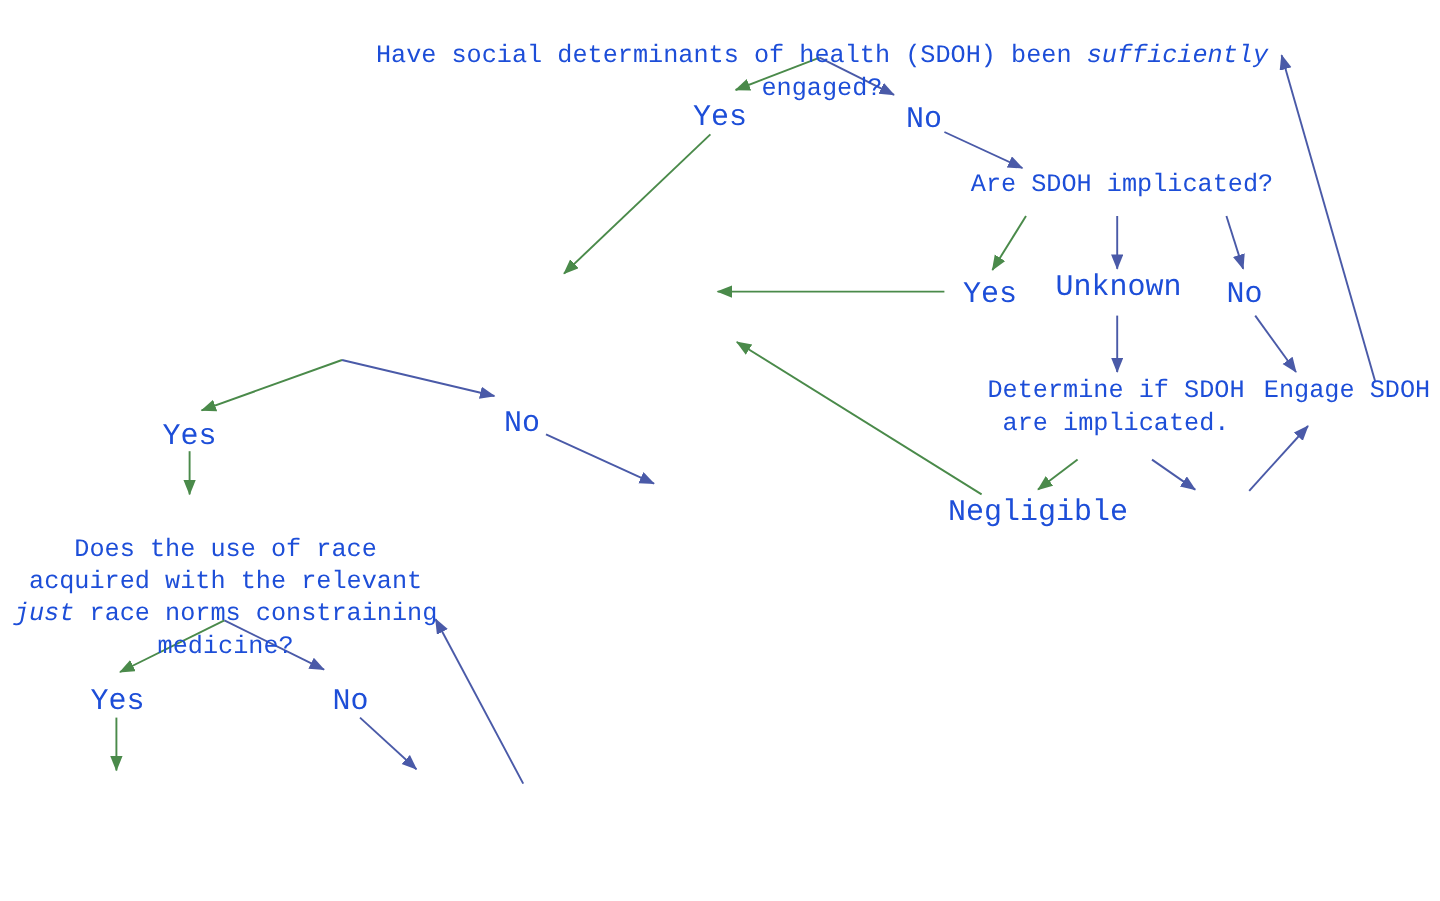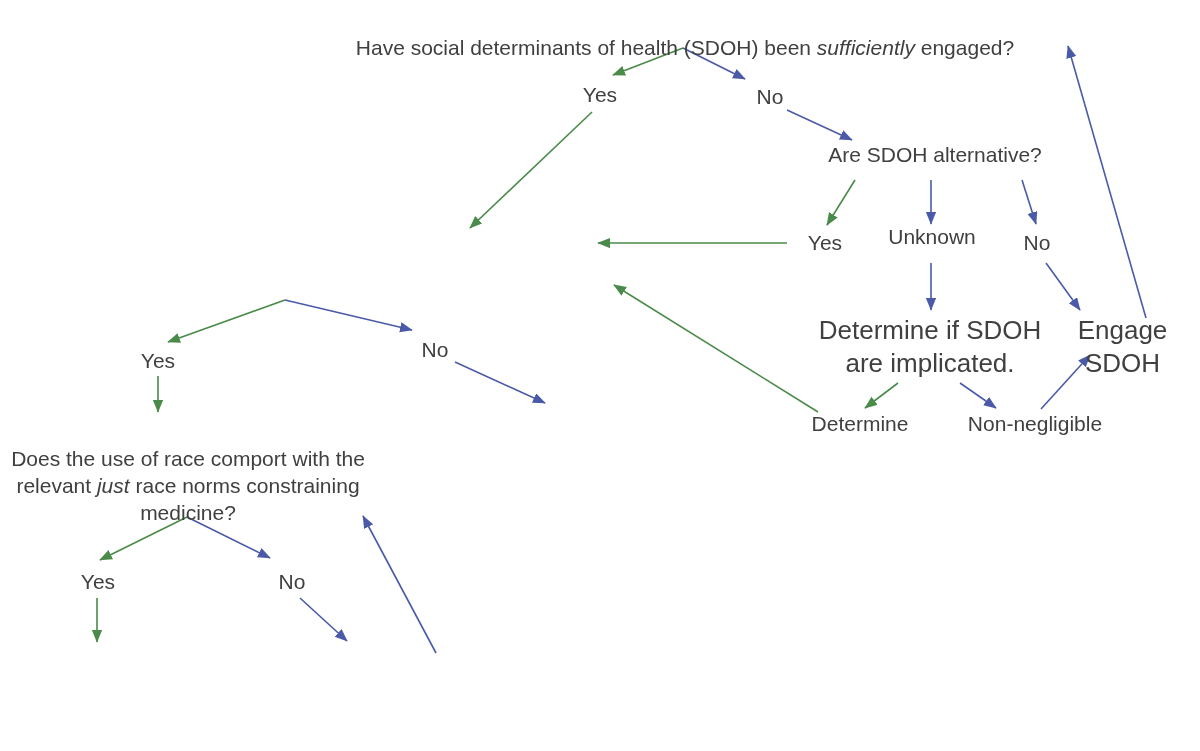--- a/index.html
+++ b/index.html
@@ -22,33 +22,34 @@
     top: 0;
     width: 1200px;
     height: 751px;
     pointer-events: none;
   }
   .node {
     position: absolute;
     text-align: center;
     line-height: 1.28;
     white-space: pre-line;
-    color: #404040;
+    color: #1d4ed8;
+    font-family: Liberation Mono, monospace;
   }
   .t-title {
     font-size: 21px;
   }
   .t-question {
     font-size: 21px;
   }
   .t-label {
-    font-size: 21px;
+    font-size: 25px;
   }
   .t-outcome {
-    font-size: 26px;
+    font-size: 21px;
   }
   .ital {
     font-style: italic;
   }
 </style>
 </head>
 <body>
 
 <div id="canvas">
 
@@ -112,45 +113,44 @@
   </svg>
 
   <div class="node t-title" style="left:270px; top:8px; width:830px;">
     <span>Have social determinants of health (SDOH) been </span><span class="ital">sufficiently</span><span> engaged?</span>
   </div>
 
   <div class="node t-label" style="left:540px; top:82px; width:120px;">Yes</div>
 
   <div class="node t-label" style="left:715px; top:84px; width:110px;">No</div>
 
-  <div class="node t-question" style="left:795px; top:142px; width:280px;">Are SDOH alternative?</div>
+  <div class="node t-question" style="left:795px; top:142px; width:280px;">Are SDOH implicated?</div>
 
   <div class="node t-label" style="left:780px; top:230px; width:90px;">Yes</div>
 
   <div class="node t-label" style="left:872px; top:224px; width:120px;">Unknown</div>
 
   <div class="node t-label" style="left:1000px; top:230px; width:74px;">No</div>
 
   <div class="node t-outcome" style="left:795px; top:314px; width:270px;">Determine if SDOH
 are implicated.</div>
 
   <div class="node t-outcome" style="left:1040px; top:314px; width:165px;">Engage SDOH</div>
 
-  <div class="node t-label" style="left:790px; top:411px; width:140px;">Determine</div>
+  <div class="node t-label" style="left:790px; top:411px; width:140px;">Negligible</div>
 
-  <div class="node t-label" style="left:940px; top:411px; width:190px;">Non-negligible</div>
 
 
   <div class="node t-label" style="left:110px; top:348px; width:96px;">Yes</div>
 
   <div class="node t-label" style="left:398px; top:337px; width:74px;">No</div>
 
 
   <div class="node t-question" style="left:8px; top:419px; width:360px;">
-    <span>Does the use of race comport with the relevant </span><span class="ital">just</span><span> race norms constraining medicine?</span>
+    <span>Does the use of race acquired with the relevant </span><span class="ital">just</span><span> race norms constraining medicine?</span>
   </div>
 
   <div class="node t-label" style="left:50px; top:569px; width:96px;">Yes</div>
 
   <div class="node t-label" style="left:255px; top:569px; width:74px;">No</div>
 
 
 
 </div>
 

